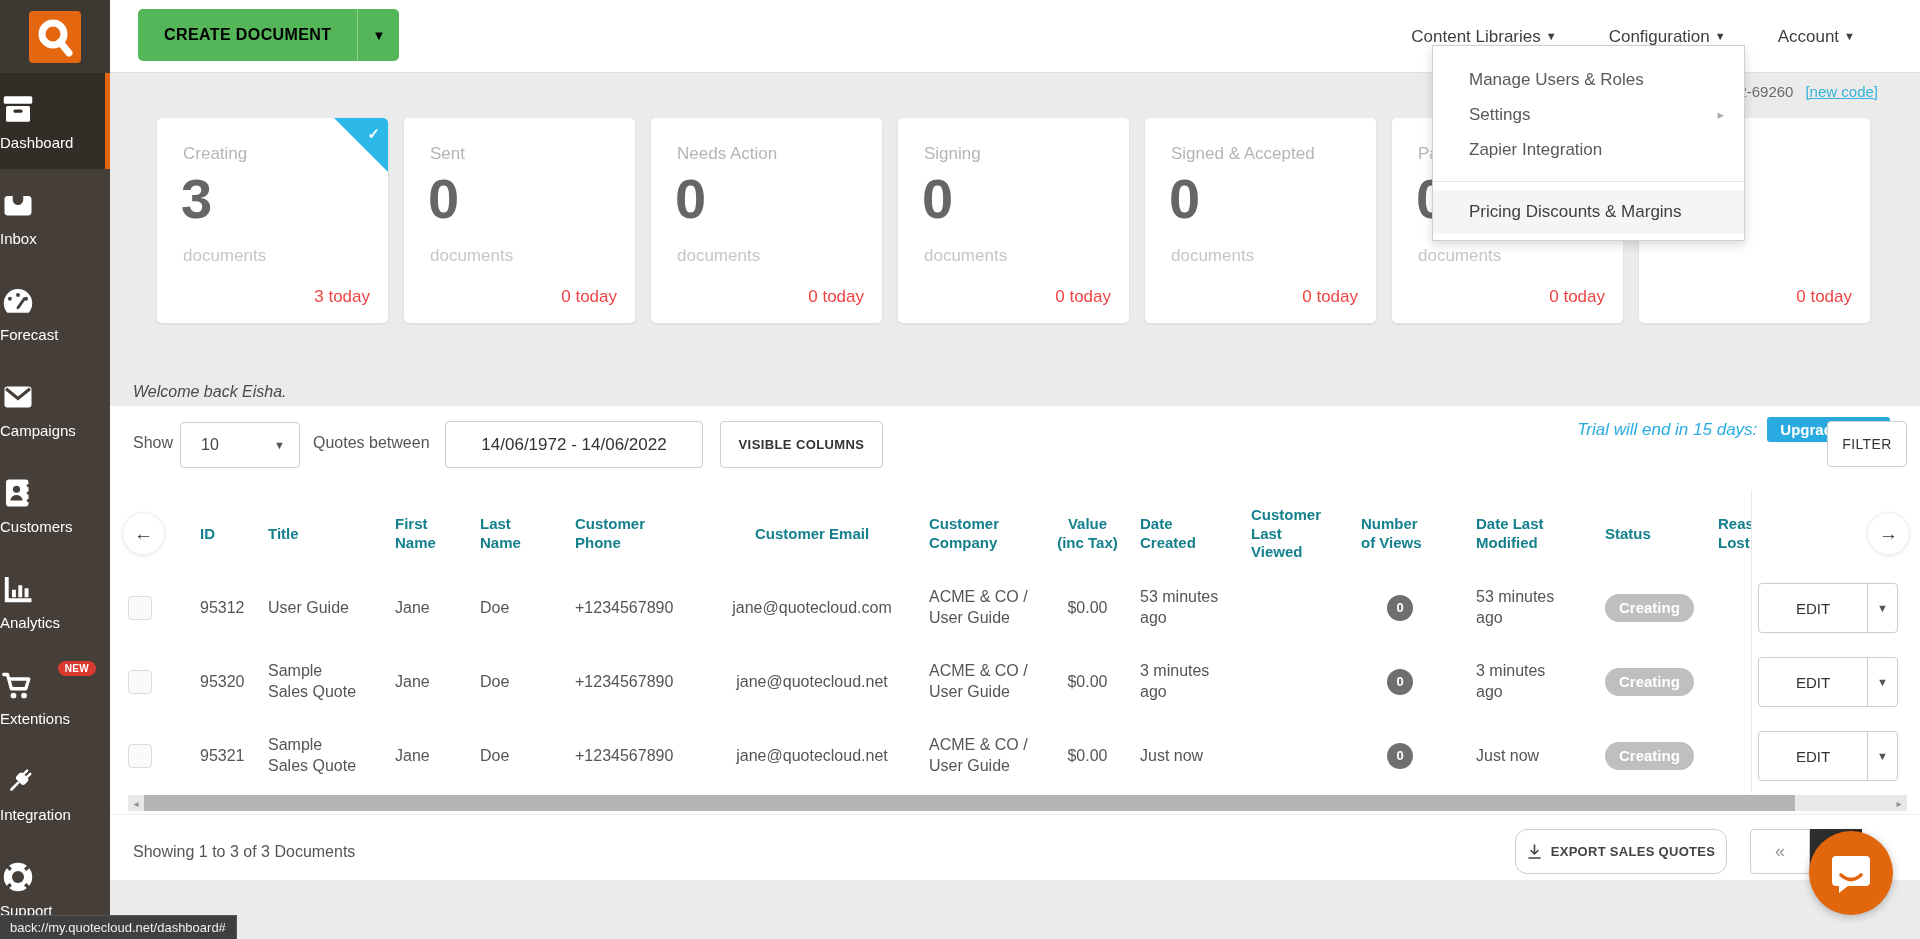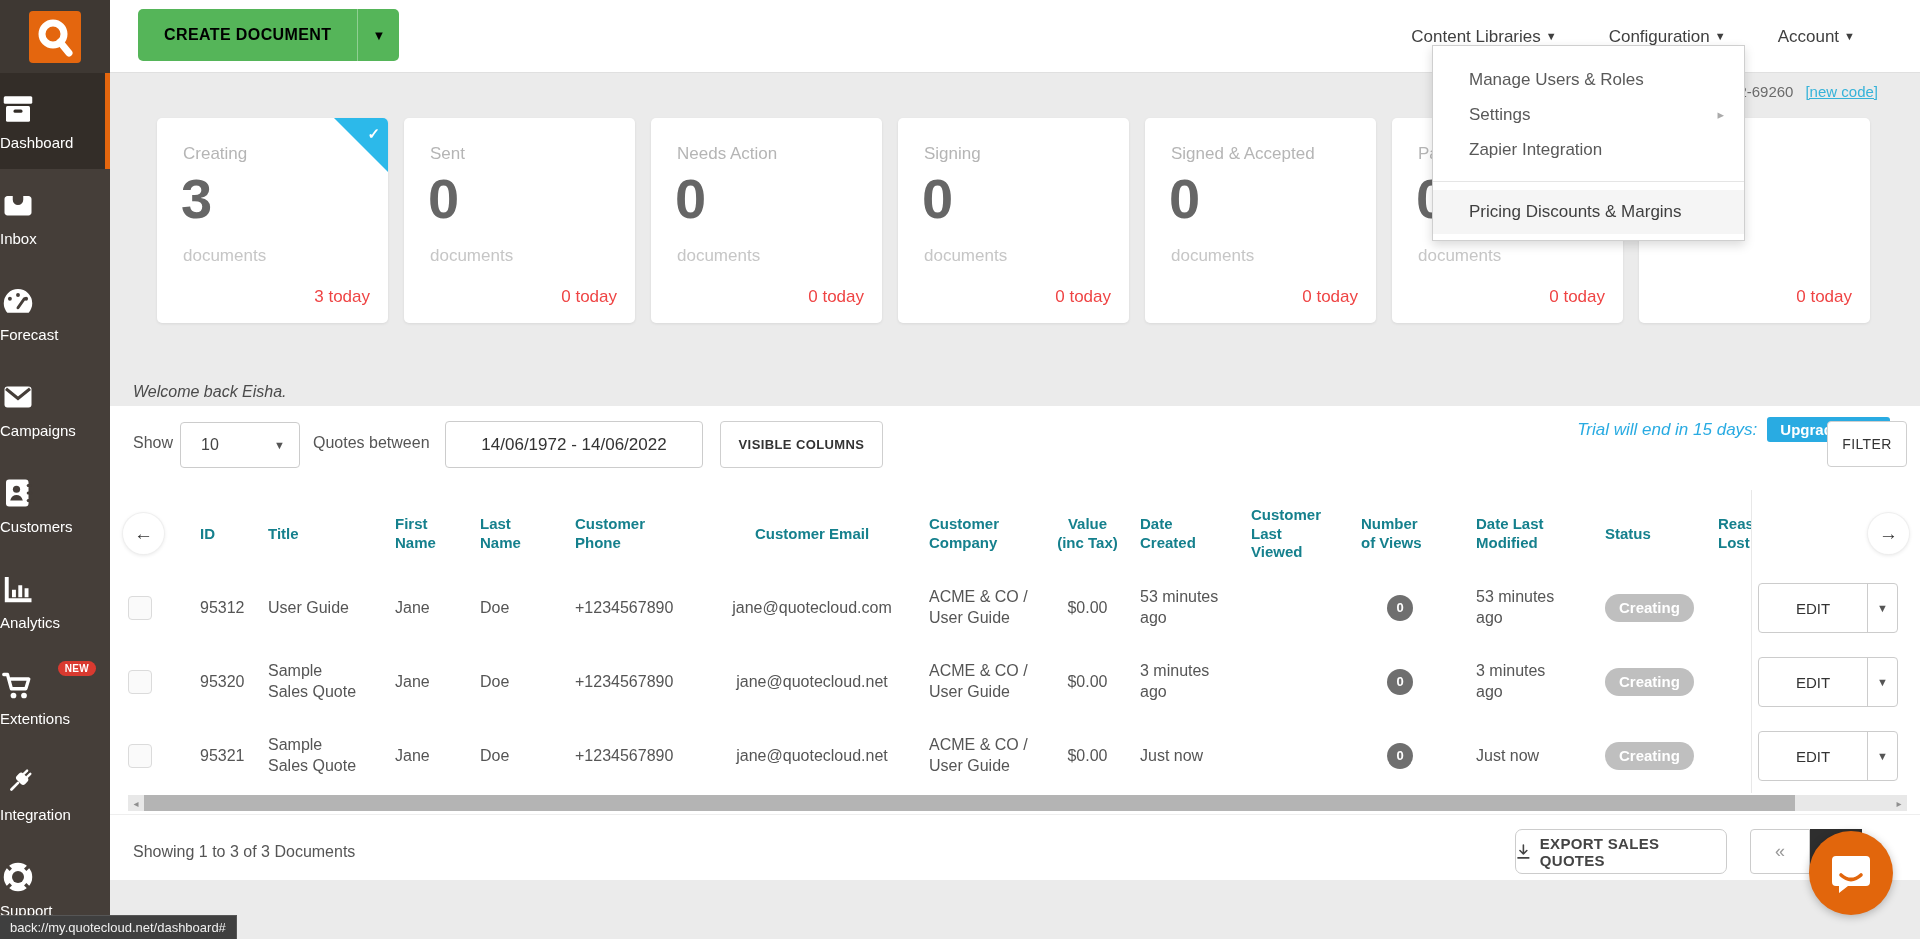--- a/index.html
+++ b/index.html
@@ -76,21 +76,21 @@
   #col-sep { position:absolute; left:1751px; top:490px; height:303px; width:1px; background:#E8E8E8; z-index:2; }
 
   
   #hscroll { position:absolute; left:128px; right:13px; top:795px; height:16px; background:#E8E8E8; z-index:2; }
   #hscroll .arr { position:absolute; top:0; width:16px; height:16px; display:flex; align-items:center; justify-content:center; color:#8F8F8F; font-size:10px; cursor:pointer; }
   #hs-thumb { position:absolute; left:16px; top:0; width:1651px; height:16px; background:#B4B4B4; cursor:grab; }
 
   
   #footer-sep { position:absolute; left:110px; right:0; top:814px; height:1px; background:#EEE; z-index:2; }
   #summary { position:absolute; left:133px; top:843px; font-size:16px; color:#555; z-index:2; }
-  #export-btn { position:absolute; left:1515px; top:829px; width:212px; height:45px; border:1px solid #CCC; border-radius:7px; background:#fff; display:flex; align-items:center; justify-content:center; gap:9px; font-size:15px; font-weight:bold; color:#444; letter-spacing:.3px; cursor:pointer; z-index:2; }
+  #export-btn { position:absolute; left:1515px; top:829px; width:212px; height:45px; border:1px solid #CCC; border-radius:12px; background:#fff; display:flex; align-items:center; justify-content:center; gap:9px; font-size:13px; font-weight:bold; color:#444; letter-spacing:.3px; cursor:pointer; z-index:2; }
   #pager { position:absolute; left:1750px; top:829px; height:45px; display:flex; z-index:2; }
   #pager .prev { width:60px; border:1px solid #CCC; border-radius:4px 0 0 4px; background:#fff; display:flex; align-items:center; justify-content:center; color:#999; font-size:18px; cursor:pointer; }
   #pager .page { width:52px; border:1px solid #2E2E2E; background:#2E2E2E; color:#fff; display:flex; align-items:center; justify-content:center; font-size:16px; cursor:pointer; }
 
   
   #config-menu { position:absolute; left:1432px; top:45px; width:313px; background:#fff; border:1px solid #CFCFCF; box-shadow:0 4px 10px rgba(0,0,0,.15); z-index:25; padding:16px 0 6px; }
   .menu-item { height:35px; display:flex; align-items:center; padding:0 20px 0 36px; font-size:17px; color:#595959; cursor:pointer;text-align:right; }
   .menu-item .sub { margin-left:auto; color:#AAA; font-size:13px; }
   #menu-div { border-top:1px solid #E5E5E5; margin-top:14px; }
   .menu-item.hl { background:#F5F5F5; height:44px; margin-top:8px; color:#3F3F3F; }

